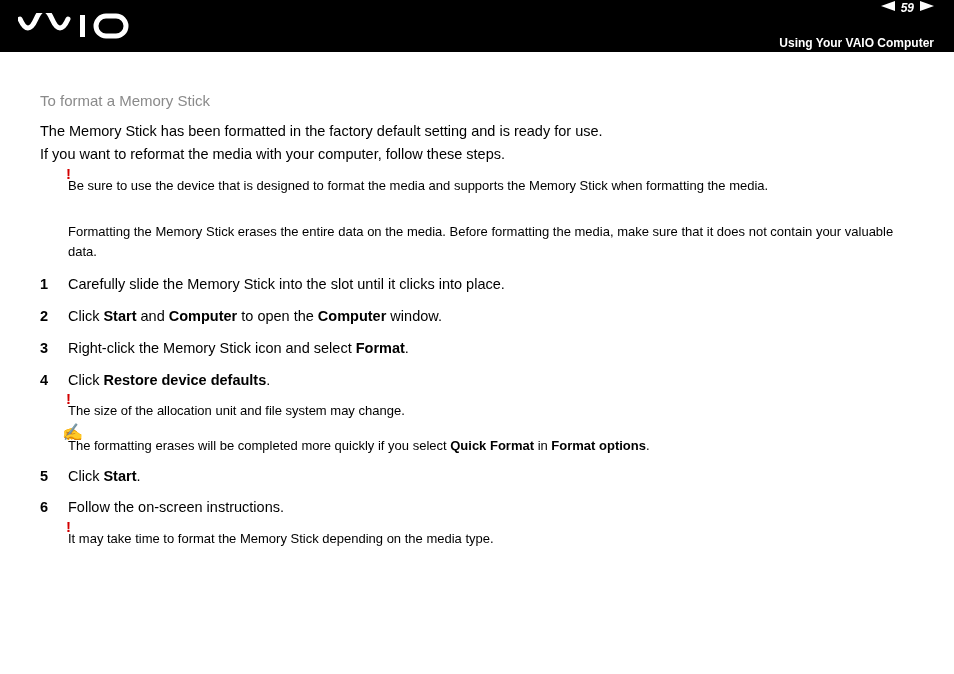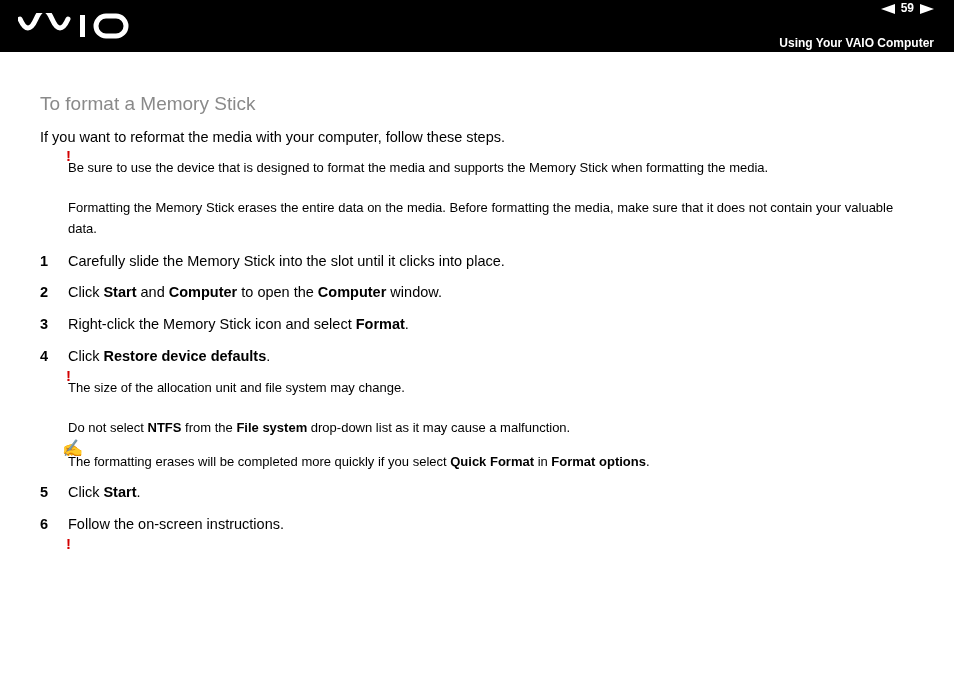--- a/index.html
+++ b/index.html
@@ -1,28 +1,28 @@
 <!DOCTYPE html>
 <html><head>
 <meta charset="utf-8">
 <style>
   html,body{margin:0;padding:0;background:#fff;font-family:Arial,Helvetica,sans-serif;color:#000}
   .page{width:954px;height:674px;position:relative;overflow:hidden}
   .hdr{background:#000;color:#fff;height:52px;display:flex;align-items:center;justify-content:space-between;padding:0 20px 0 18px}
   .logo svg{display:block}
   .hdr-right{text-align:right;font-size:12px;line-height:1.25}
-  .nav{display:flex;align-items:center;justify-content:flex-end;gap:6px;font-weight:bold;}
+  .nav{display:flex;justify-content:flex-end;gap:6px;font-weight:bold;font-style:italic}
   .tri{display:inline-block}
   .tri svg{display:block}
   .section{font-weight:bold;margin-top:20px}
   .body{padding:28px 40px 0 40px;font-size:14.5px;line-height:1.5}
-  .title{color:#8a8a8a;font-size:19px;font-weight:400;margin:10px 0 8px 0}
+  .title{color:#8a8a8a;font-size:15px;font-weight:400;margin:10px 0 8px 0}
   .intro p{margin:0 0 2px 0}
   .sub{margin-left:28px;font-size:13px;line-height:1.55}
-  .warn-row{position:relative;margin-top:20px}
+  .warn-row{position:relative;margin-top:26px}
   .warn-row:first-child{margin-top:10px}
   .warn-mark{color:#d30000;font-weight:bold;position:absolute;left:-2px;top:-14px;font-size:15px}
   .note-row{position:relative;margin-top:14px}
   .note-mark{color:#000;position:absolute;left:-6px;top:-16px;font-size:17px}
   ol.steps{list-style:none;margin:12px 0 0 0;padding:0;counter-reset:step}
   ol.steps>li{counter-increment:step;position:relative;padding-left:28px;margin:0 0 10px 0}
   ol.steps>li::before{content:counter(step);position:absolute;left:0;top:0;font-weight:bold}
   b{font-weight:bold}
 </style>
 </head>
@@ -51,20 +51,21 @@
             </svg>
       </span>
     </div>
     <div class="section">Using Your VAIO Computer</div>
   </div>
 </div>
 
 <div class="body">
   <div class="title">To format a Memory Stick</div>
   <div class="intro">
+    <p>The Memory Stick has been formatted in the factory default setting and is ready for use.</p>
     <p>If you want to reformat the media with your computer, follow these steps.</p>
   </div>
 
   <div class="sub">
     <div class="warn-row">
       <span class="warn-mark">!</span>
       <span>Be sure to use the device that is designed to format the media and supports the Memory Stick when formatting the media.</span>
     </div>
     <div class="warn-row"><span>Formatting the Memory Stick erases the entire data on the media. Before formatting the media, make sure that it does not contain your valuable data.</span></div>
   </div>
@@ -78,38 +79,36 @@
       <span>Right-click the Memory Stick icon and select </span><b>Format</b><span>.</span>
     </li>
     <li>
       <span>Click </span><b>Restore device defaults</b><span>.</span>
 
       <div class="sub" style="margin-left:0;margin-top:6px">
         <div class="warn-row">
           <span class="warn-mark">!</span>
           <span>The size of the allocation unit and file system may change.</span>
         </div>
-        <div class="warn-row">
-          <span>Do not select </span><b>NTFS</b><span> from the </span><b>File system</b><span> drop-down list as it may cause a malfunction.</span>
-        </div>
       </div>
 
       <div class="sub" style="margin-left:0">
         <div class="note-row">
           <span class="note-mark">✍</span>
           <span>The formatting erases will be completed more quickly if you select </span><b>Quick Format</b><span> in </span><b>Format options</b><span>.</span>
         </div>
       </div>
     </li>
     <li>
       <span>Click </span><b>Start</b><span>.</span>
     </li>
     <li><span>Follow the on-screen instructions.</span>
       <div class="sub" style="margin-left:0;margin-top:6px">
         <div class="warn-row">
           <span class="warn-mark">!</span>
+          <span>It may take time to format the Memory Stick depending on the media type.</span>
         </div>
       </div>
     </li>
   </ol>
 </div>
 
 </div>
 
 </body></html>

